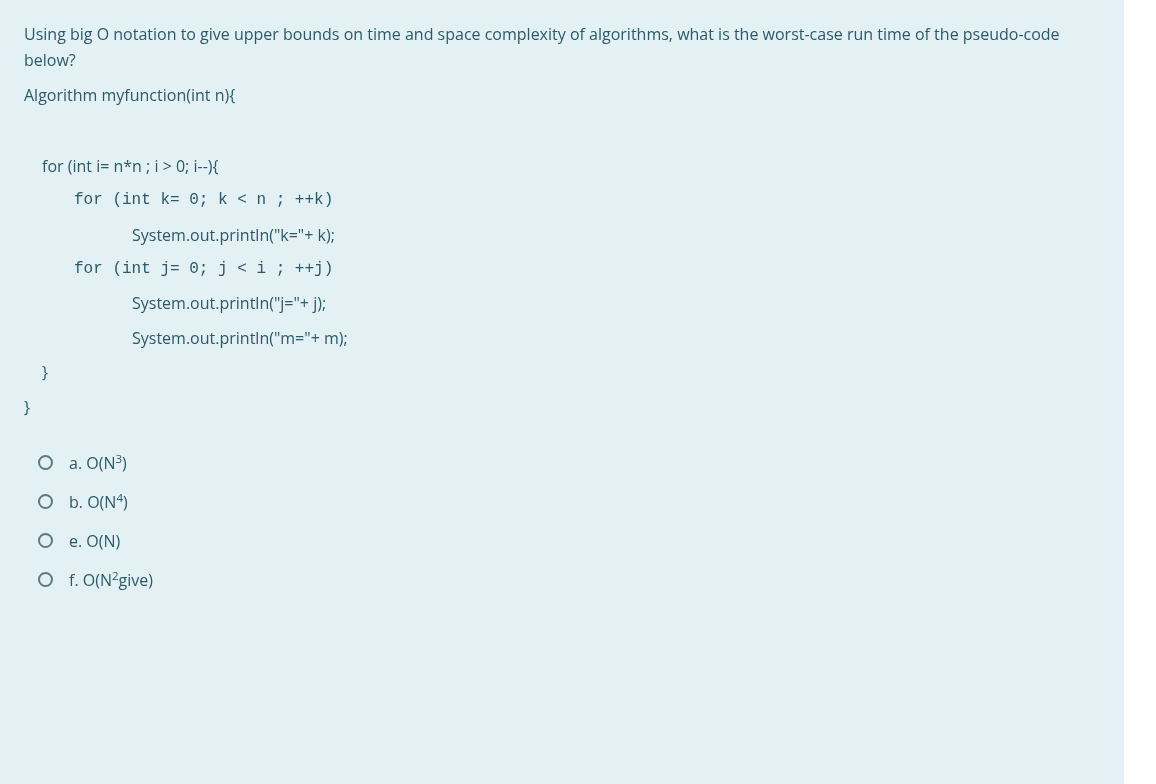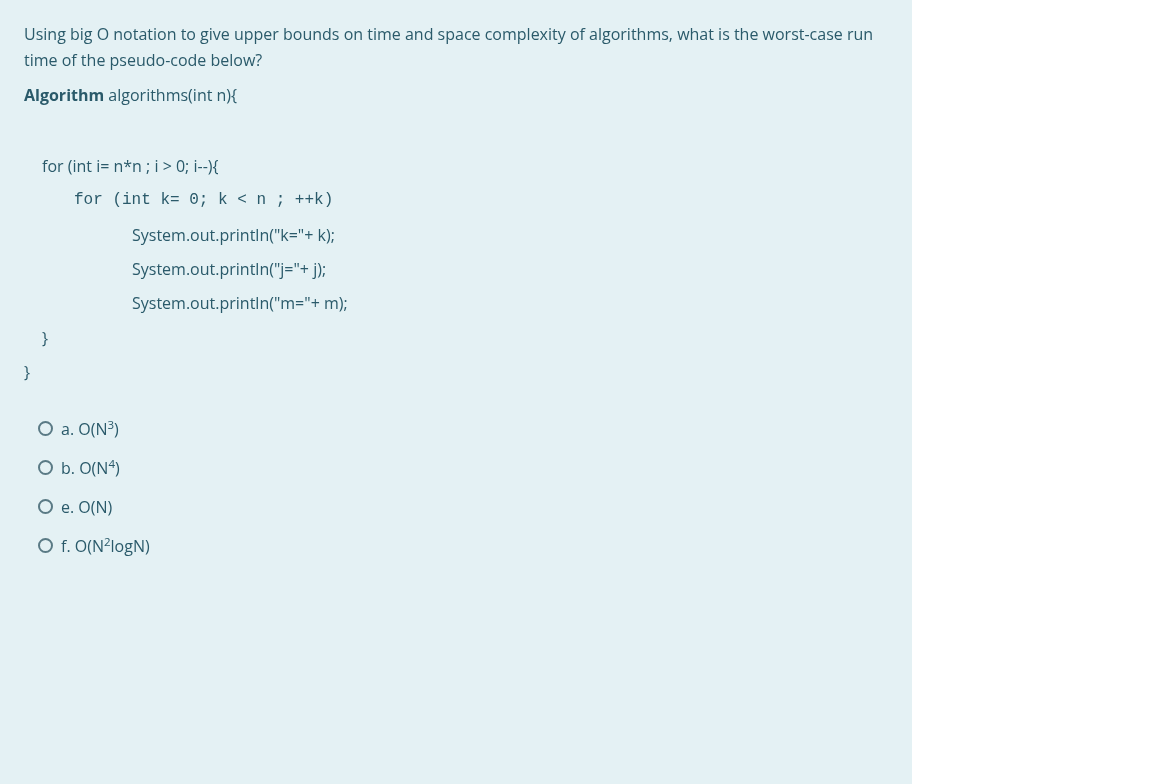--- a/index.html
+++ b/index.html
@@ -5,57 +5,57 @@
   html, body {
     margin: 0;
     padding: 0;
     width: 1156px;
     font-family: "Segoe UI", "Open Sans", -apple-system, BlinkMacSystemFont, sans-serif;
     font-size: 16px;
     color: #2a5a6a;
   }
   .page {
     box-sizing: border-box;
-    width: 912px;
+    width: 1124px;
     min-height: 784px;
     background: #e4f1f4;
     padding: 22px 24px 20px 24px;
   }
   .question-text {
     line-height: 1.6;
     margin-bottom: 10px;
   }
   .algo-title {
     margin-top: 4px;
     margin-bottom: 8px;
     line-height: 1.6;
   }
   .algo-title .kw {
-    font-weight: 700;
+    font-weight: 400;
     color: #2a5a6a;
   }
   .code-block {
     line-height: 2.15;
     margin-top: 40px;
   }
   .code-line {
     white-space: pre;
   }
   .ind1 { padding-left: 18px; }
   .ind2 { padding-left: 50px; font-family: Liberation Mono, monospace; }
   .ind3 { padding-left: 108px; }
   .close1 { padding-left: 18px; }
   .close0 { padding-left: 0px; }
   .options {
     margin-top: 28px;
   }
   .option {
     display: flex;
     align-items: center;
-    gap: 8px;
+    gap: 16px;
     margin-bottom: 17px;
     padding-left: 14px;
     cursor: pointer;
   }
   .option input[type="radio"] {
     appearance: none;
     -webkit-appearance: none;
     width: 15px;
     height: 15px;
     border: 2px solid #5a7a85;
@@ -84,27 +84,28 @@
   }
 </style>
 </head>
 <body>
 
 <div class="page">
 
   <div class="question-text">Using big O notation to give upper bounds on time and space complexity of algorithms, what is the worst-case run time of the pseudo-code below?</div>
 
   <div class="algo-title">
-    <span class="kw">Algorithm</span><span>  algorithms(int n){</span>
+    <span class="kw">Algorithm</span><span>  myfunction(int n){</span>
   </div>
 
   <div class="code-block">
     <div class="code-line ind1">for (int i= n*n ; i &gt; 0; i--){</div>
     <div class="code-line ind2">for (int k= 0; k &lt; n ; ++k)</div>
     <div class="code-line ind3">System.out.println("k="+ k);</div>
+    <div class="code-line ind2">for (int j= 0; j &lt; i ; ++j)</div>
     <div class="code-line ind3">System.out.println("j="+ j);</div>
     <div class="code-line ind3">System.out.println("m="+ m);</div>
     <div class="code-line close1">}</div>
     <div class="code-line close0">}</div>
   </div>
 
   <div class="options">
 
     <label class="option">
       <input type="radio" name="answer" style="">
@@ -129,18 +130,18 @@
       <span class="option-label">
         <span>e.</span>
         <span>O(N)</span><sup></sup><span></span>
       </span>
     </label>
 
     <label class="option">
       <input type="radio" name="answer" style="">
       <span class="option-label">
         <span>f.</span>
-        <span>O(N</span><sup>2</sup><span>logN)</span>
+        <span>O(N</span><sup>2</sup><span>give)</span>
       </span>
     </label>
 
   </div>
 </div>
 
 </body></html>

